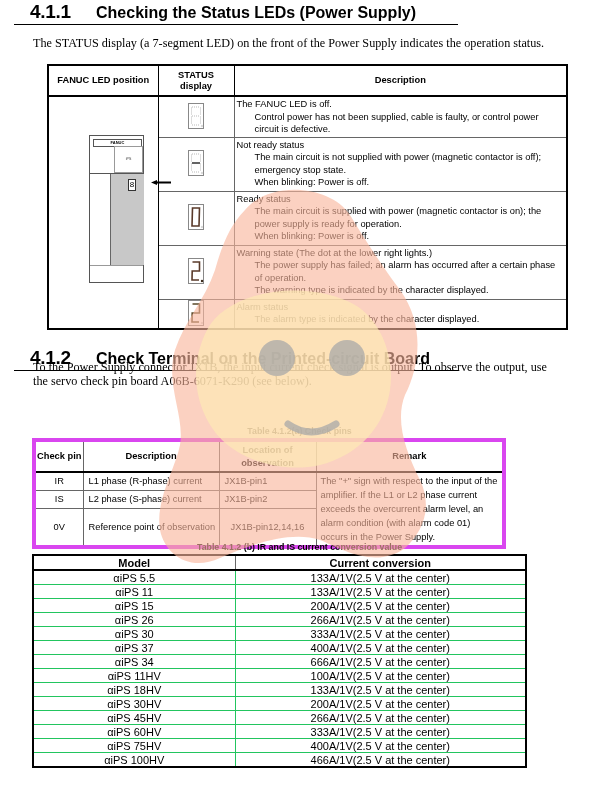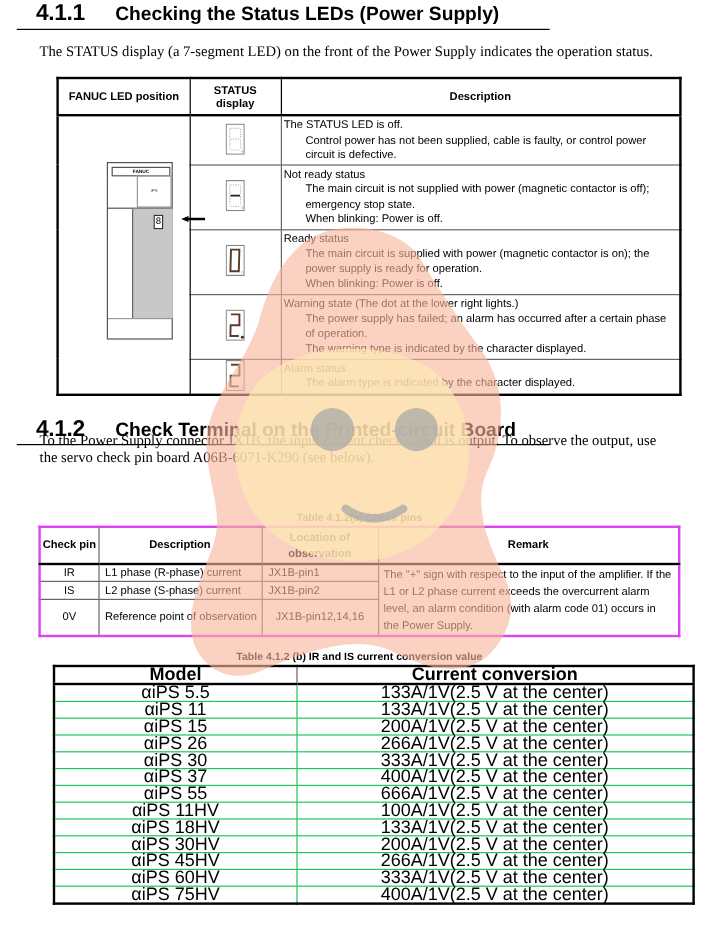--- a/index.html
+++ b/index.html
@@ -42,29 +42,29 @@
   .panel .brand { position: absolute; left: 3px; top: 3px; width: 47px; height: 6px; border: 1px solid #555; font-size: 4px; text-align: center; line-height: 6px; font-weight: bold; }
   .panel .lbl { position: absolute; left: 24px; top: 10px; width: 27px; height: 25px; border: 1px solid #999; font-size: 3.5px; text-align: center; line-height: 25px; color: #333; }
   .panel .div { position: absolute; left: 0; top: 37px; width: 53px; height: 0; border-top: 1px solid #555; }
   .panel .gray { position: absolute; left: 20px; top: 38px; width: 33px; height: 91px; background: #c8c8c8; border-left: 1px solid #666; }
   .panel .led { position: absolute; left: 38px; top: 43px; width: 6px; height: 10px; border: 1px solid #333; background: #fff; font-size: 8px; line-height: 9px; text-align: center; }
   .panel .bot { position: absolute; left: 0; top: 129px; width: 53px; border-top: 1px solid #999; }
   .arrow { position: absolute; left: 102px; top: 83px; width: 20px; height: 5px; }
 
   
   .cap { position: absolute; font-weight: bold; font-size: 8.8px; text-align: center; }
-  #t2 { left: 32px; top: 438px; width: 535px; border: 2px solid #d946ef; font-size: 9.3px; padding-left: 13px; }
+  #t2 { left: 32px; top: 438px; width: 474px; border: 4px solid #d946ef; font-size: 9.3px; padding-left: 13px; }
   #t2 th { font-weight: bold; border: 1px solid #666; border-bottom: 2px solid #000; height: 29px; line-height: 13px; text-align: center; }
   #t2 td { border: 1px solid #666; height: 13px; line-height: 13px; }
   #t2 td.c { text-align: center; }
   #t2 td.l { padding-left: 5px; }
   #t2 td.rm { padding: 1px 4px; line-height: 14px; vertical-align: middle; }
 
   
-  #t3 { left: 44px; top: 554px; width: 535px; border: 2px solid #000; font-size: 15px; }
+  #t3 { left: 32px; top: 554px; width: 495px; border: 2px solid #000; font-size: 11px; }
   #t3 th { font-weight: bold; border: 1px solid #666; border-bottom: 2px solid #000; height: 13px; line-height: 12px; text-align: center; }
   #t3 td { border: 1px solid #22c55e; height: 13px; line-height: 12px; text-align: center; }
 </style>
 </head>
 <body>
 
 <div class="page">
 
   <div class="sec-head" style="top:2px;">
     <span class="sec-num">4.1.1</span>
@@ -101,21 +101,21 @@
       <td class="disp">
         <svg width="16" height="26" viewBox="0 0 16 26">
           <rect x="0.5" y="0.5" width="15" height="25" fill="#fff" stroke="#888"></rect>
           <g fill="none" stroke="#bbb" stroke-width="1" stroke-dasharray="1,1">
             <path d="M4 4 H12 M4 13 H12 M4 22 H12 M3.5 4.5 V12.5 M12.5 4.5 V12.5 M3.5 13.5 V21.5 M12.5 13.5 V21.5"></path>
           </g>
           <circle cx="14" cy="23" r="0.8" fill="none" stroke="#bbb" stroke-width="0.6"></circle>
         </svg>
       </td>
       <td class="desc">
-        <span class="lead">The STATUS LED is off.</span>
+        <span class="lead">The FANUC LED is off.</span>
         <span class="ind">Control power has not been supplied, cable is faulty, or control power circuit is defective.</span>
       </td>
     </tr>
     <tr style="height:54px;">
       <td class="disp">
         <svg width="16" height="26" viewBox="0 0 16 26">
           <rect x="0.5" y="0.5" width="15" height="25" fill="#fff" stroke="#888"></rect>
           <g fill="none" stroke="#bbb" stroke-width="1" stroke-dasharray="1,1">
             <path d="M4 4 H12 M4 22 H12 M3.5 4.5 V12.5 M12.5 4.5 V12.5 M3.5 13.5 V21.5 M12.5 13.5 V21.5"></path>
           </g>
@@ -244,21 +244,21 @@
         </tr>
         <tr>
           <td>αiPS 30</td>
           <td>333A/1V(2.5 V at the center)</td>
         </tr>
         <tr>
           <td>αiPS 37</td>
           <td>400A/1V(2.5 V at the center)</td>
         </tr>
         <tr>
-          <td>αiPS 55</td>
+          <td>αiPS 34</td>
           <td>666A/1V(2.5 V at the center)</td>
         </tr>
         <tr>
           <td>αiPS 11HV</td>
           <td>100A/1V(2.5 V at the center)</td>
         </tr>
         <tr>
           <td>αiPS 18HV</td>
           <td>133A/1V(2.5 V at the center)</td>
         </tr>
@@ -270,20 +270,24 @@
           <td>αiPS 45HV</td>
           <td>266A/1V(2.5 V at the center)</td>
         </tr>
         <tr>
           <td>αiPS 60HV</td>
           <td>333A/1V(2.5 V at the center)</td>
         </tr>
         <tr>
           <td>αiPS 75HV</td>
           <td>400A/1V(2.5 V at the center)</td>
+        </tr>
+        <tr>
+          <td>αiPS 100HV</td>
+          <td>466A/1V(2.5 V at the center)</td>
         </tr>
       </tbody>
   </table>
 </div>
 
 <svg class="wm" viewBox="0 0 600 785">
   <path d="M245 210 C270 180 330 185 350 215 C365 240 385 270 400 290 C425 325 420 365 405 395 C395 420 405 450 420 480 C432 505 425 530 405 548 C375 570 340 548 320 540 C290 530 250 545 220 558 C190 572 165 555 160 530 C155 500 175 470 180 445 C185 415 165 385 175 350 C185 320 205 300 215 270 C222 245 230 225 245 210 Z" fill="#f9b59b" opacity="0.62"></path>
   <path d="M225 310 C260 285 320 285 355 305 C380 320 395 355 390 390 C385 425 360 455 320 465 C285 473 245 462 222 440 C200 418 192 385 198 355 C203 335 210 320 225 310 Z" fill="#fde9b3" opacity="0.7"></path>
   <circle cx="277" cy="358" r="18" fill="#a8a8a8" opacity="0.75"></circle>
   <circle cx="347" cy="358" r="18" fill="#a8a8a8" opacity="0.75"></circle>

